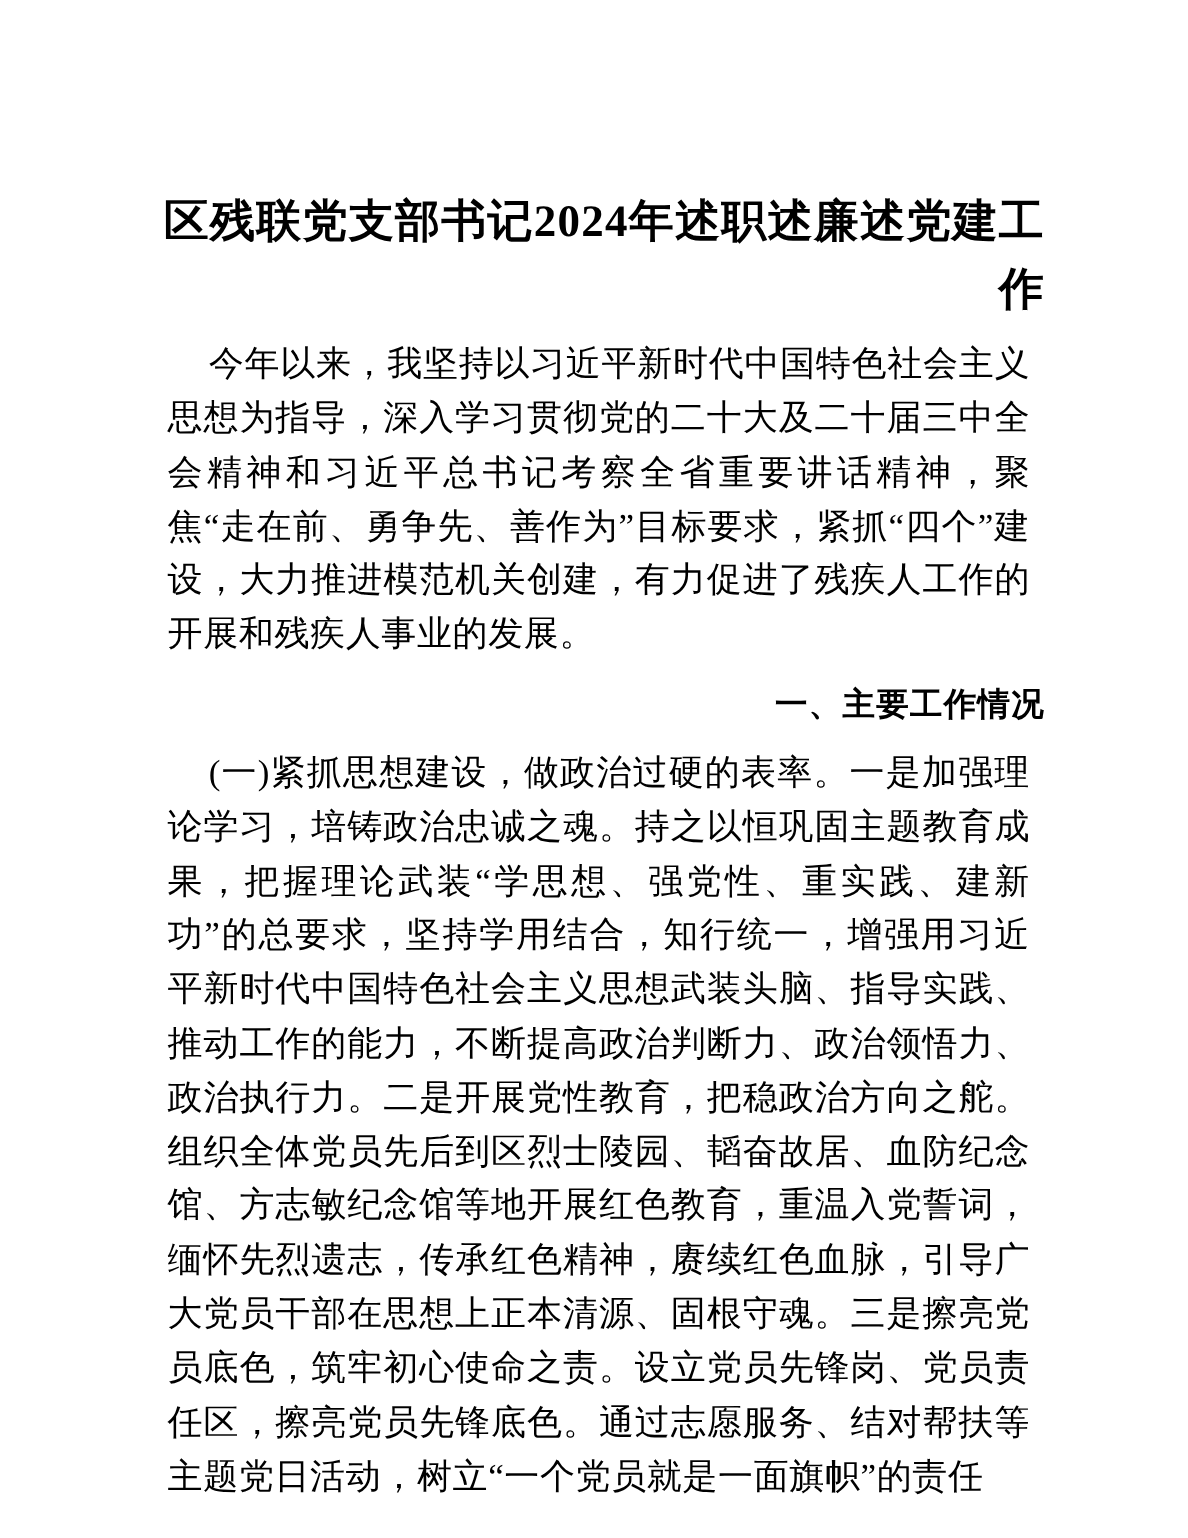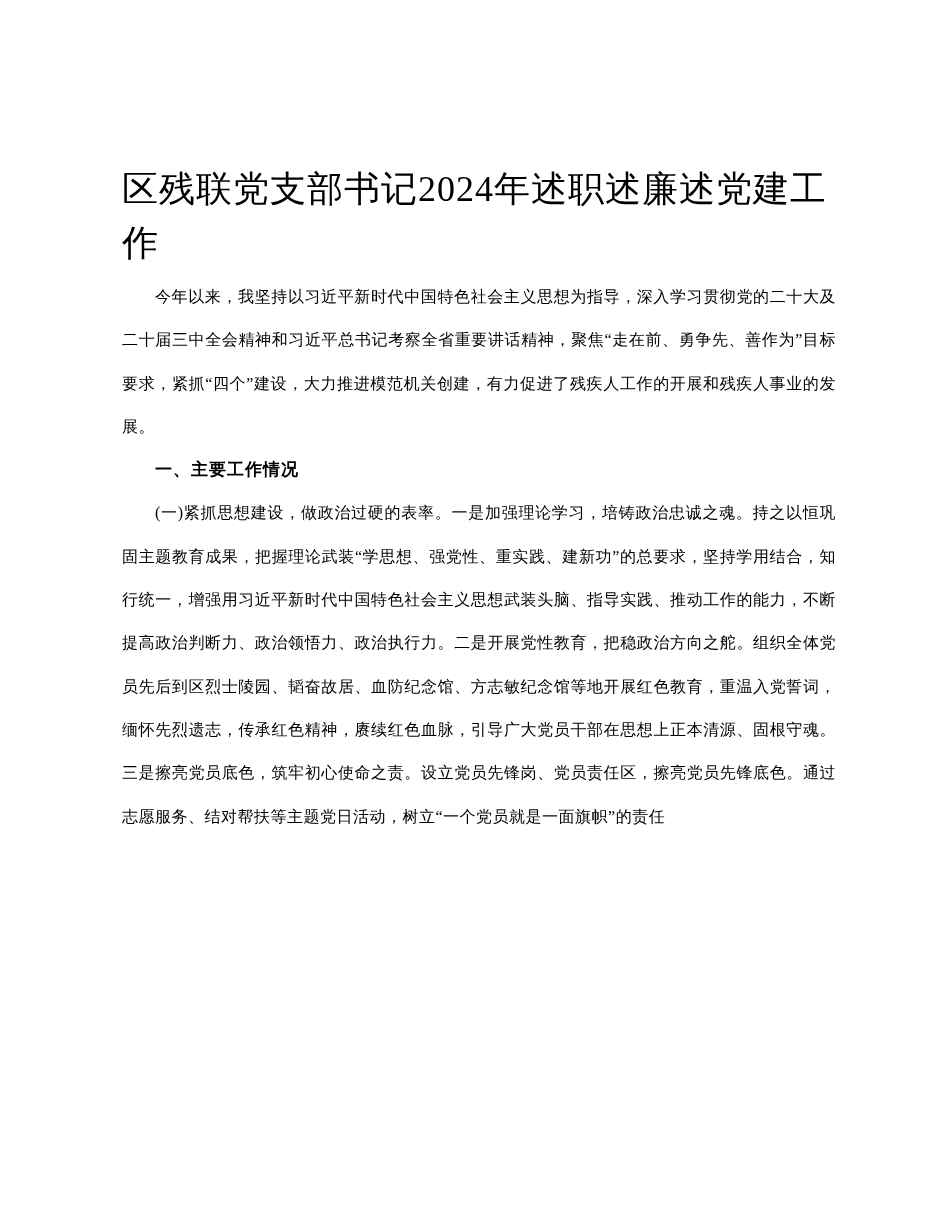--- a/index.html
+++ b/index.html
@@ -15,52 +15,53 @@
     overflow: hidden;
   }
   .doc {
     position: absolute;
     left: 122px;
     top: 150px;
     width: 714px;
     color: #000000;
   }
   .title {
-    margin: 12px 0 5px 0;
+    margin: 0 0 5px 0;
     font-family: "Liberation Serif", "DejaVu Serif", serif;
-    font-weight: normal;
+    font-weight: bold;
     font-size: 36px;
     line-height: 54px;
-    text-align: left;
+    text-align: right;
     letter-spacing: 1px;
   }
   .title-line {
     display: block;
   }
   .para {
-    margin: 0;
+    margin: 12px;
     font-family: "Liberation Serif", "DejaVu Serif", serif;
-    font-size: 16px;
+    font-size: 28px;
     line-height: 43.3px;
     text-align: justify;
     text-indent: 33px;
     letter-spacing: 0.5px;
     word-break: break-all;
   }
   .bold-run {
     font-weight: normal;
   }
   .section-heading {
     margin: 0;
     font-family: "Liberation Sans", "DejaVu Sans", sans-serif;
     font-weight: bold;
-    font-size: 17px;
+    font-size: 26px;
     line-height: 43.3px;
     text-indent: 33px;
     letter-spacing: 1px;
+    text-align: right;
   }
 </style>
 </head>
 <body>
 
 <div class="page">
   <div class="doc">
     <h1 class="title">
       <span class="title-line">区残联党支部书记2024年述职述廉述党建工作</span>
     </h1>

